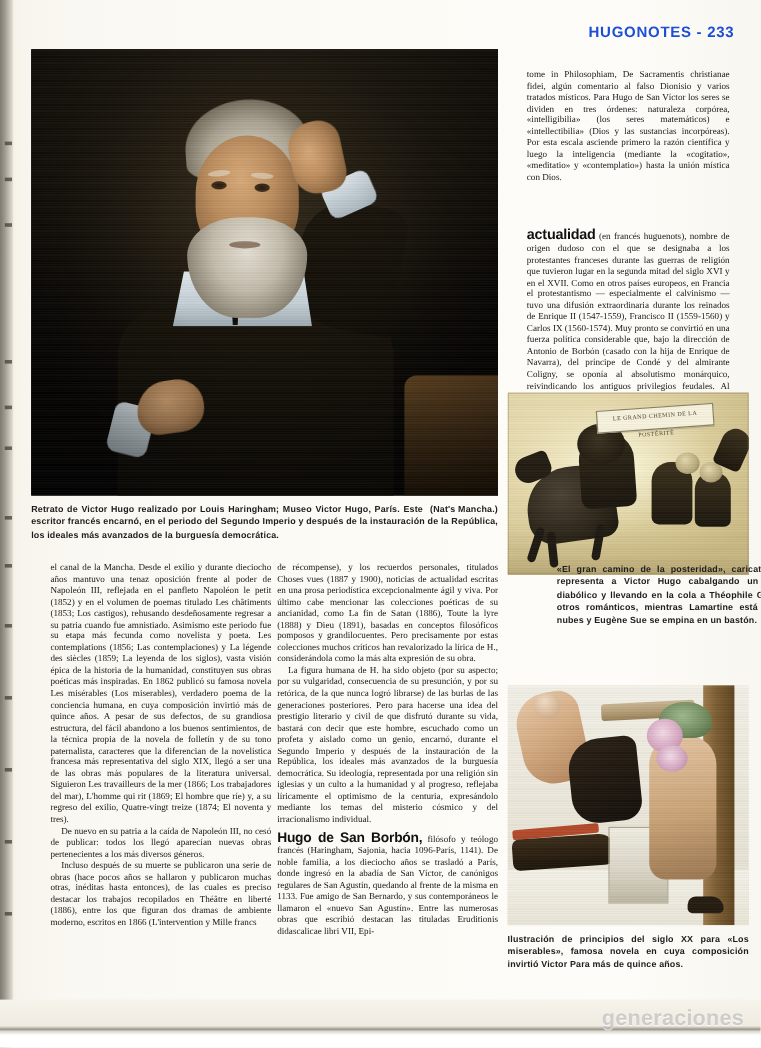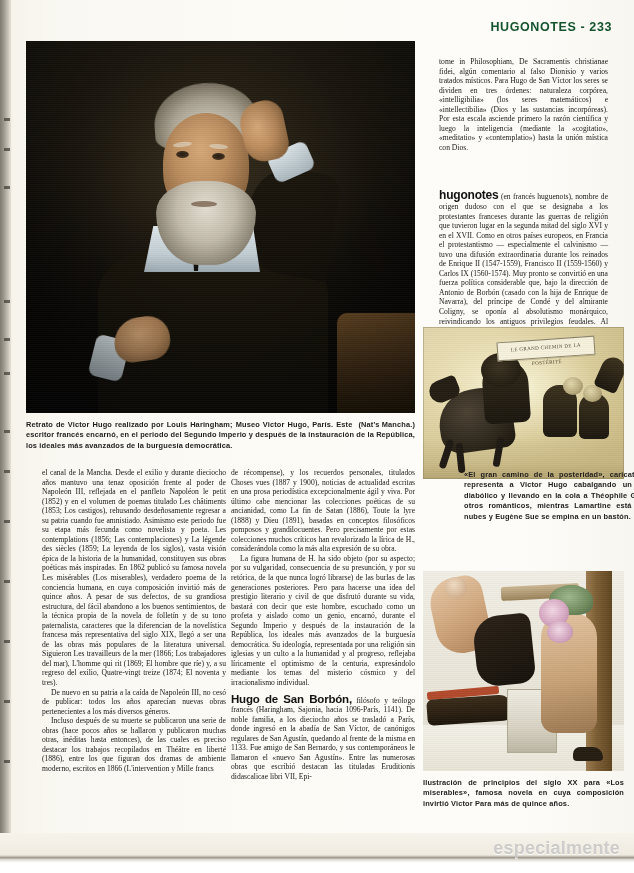--- a/index.html
+++ b/index.html
@@ -58,21 +58,21 @@
 
   
   .running-head {
     position: absolute;
     right: 22px;
     top: 20px;
     font-family: "Liberation Sans", sans-serif;
     font-weight: bold;
     font-size: 12.5px;
     letter-spacing: .6px;
-    color: #14532d;
+    color: #1d4ed8;
     margin-left: 13px;
   }
 
   
   .portrait-figure {
     position: absolute;
     left: 26px;
     top: 41px;
     width: 389px;
     height: 372px;
@@ -577,21 +577,21 @@
 
   <div class="caption caption-portrait">
     <span class="credit">(Nat's Mancha.)</span>
     <span>Retrato de Victor Hugo realizado por Louis Haringham; Museo Victor Hugo, París. Este escritor francés encarnó, en el periodo del Segundo Imperio y después de la instauración de la República, los ideales más avanzados de la burguesía democrática.</span>
   </div>
 
   <div class="rightcol">
     <p>tome in Philosophiam, De Sacramentis christianae fidei, algún comentario al falso Dionisio y varios tratados místicos. Para Hugo de San Víctor los seres se dividen en tres órdenes: naturaleza corpórea, «intelligibilia» (los seres matemáticos) e «intellectibilia» (Dios y las sustancias incorpóreas). Por esta escala asciende primero la razón científica y luego la inteligencia (mediante la «cogitatio», «meditatio» y «contemplatio») hasta la unión mística con Dios.</p>
     <div class="gap"></div>
     <p>
-      <span class="entry-head">hugonotes</span>
+      <span class="entry-head">actualidad</span>
       <span>(en francés huguenots), nombre de origen dudoso con el que se designaba a los protestantes franceses durante las guerras de religión que tuvieron lugar en la segunda mitad del siglo XVI y en el XVII. Como en otros países europeos, en Francia el protestantismo — especialmente el calvinismo — tuvo una difusión extraordinaria durante los reinados de Enrique II (1547-1559), Francisco II (1559-1560) y Carlos IX (1560-1574). Muy pronto se convirtió en una fuerza política considerable que, bajo la dirección de Antonio de Borbón (casado con la hija de Enrique de Navarra), del príncipe de Condé y del almirante Coligny, se oponía al absolutismo monárquico, reivindicando los antiguos privilegios feudales. Al frente del partido católico se hallaban los Guisa*, señores de Lorena, apoyados por la reina madre, Catalina de Médicis. La primera</span>
     </p>
   </div>
 
   <div class="caricature">
     <div class="cari-sky"></div>
     <div class="cari-ground"></div>
     <div class="cari-horse"></div>
     <div class="cari-horse-head"></div>
     <div class="cari-leg" style="left:20px; top:112px; transform:rotate(18deg)"></div>
@@ -629,31 +629,31 @@
     <div class="ill-flower2"></div>
     <div class="ill-boot"></div>
     <div class="grain"></div>
   </div>
 
   <div class="caption caption-right-2">Ilustración de principios del siglo XX para «Los miserables», famosa novela en cuya composición invirtió Victor Para más de quince años.</div>
 
   <div class="body-cols">
     <div class="col left">
       <p class="noind">el canal de la Mancha. Desde el exilio y durante dieciocho años mantuvo una tenaz oposición frente al poder de Napoleón III, reflejada en el panfleto Napoléon le petit (1852) y en el volumen de poemas titulado Les châtiments (1853; Los castigos), rehusando desdeñosamente regresar a su patria cuando fue amnistiado. Asimismo este periodo fue su etapa más fecunda como novelista y poeta. Les contemplations (1856; Las contemplaciones) y La légende des siècles (1859; La leyenda de los siglos), vasta visión épica de la historia de la humanidad, constituyen sus obras poéticas más inspiradas. En 1862 publicó su famosa novela Les misérables (Los miserables), verdadero poema de la conciencia humana, en cuya composición invirtió más de quince años. A pesar de sus defectos, de su grandiosa estructura, del fácil abandono a los buenos sentimientos, de la técnica propia de la novela de folletín y de su tono paternalista, caracteres que la diferencian de la novelística francesa más representativa del siglo XIX, llegó a ser una de las obras más populares de la literatura universal. Siguieron Les travailleurs de la mer (1866; Los trabajadores del mar), L'homme qui rit (1869; El hombre que ríe) y, a su regreso del exilio, Quatre-vingt treize (1874; El noventa y tres).</p>
-      <p>De nuevo en su patria a la caída de Napoleón III, no cesó de publicar: todos los años aparecían nuevas obras pertenecientes a los más diversos géneros.</p>
+      <p>De nuevo en su patria a la caída de Napoleón III, no cesó de publicar: todos los llegó aparecían nuevas obras pertenecientes a los más diversos géneros.</p>
       <p>Incluso después de su muerte se publicaron una serie de obras (hace pocos años se hallaron y publicaron muchas otras, inéditas hasta entonces), de las cuales es preciso destacar los trabajos recopilados en Théâtre en liberté (1886), entre los que figuran dos dramas de ambiente moderno, escritos en 1866 (L'intervention y Mille francs</p>
     </div>
     <div class="col mid">
       <p class="noind">de récompense), y los recuerdos personales, titulados Choses vues (1887 y 1900), noticias de actualidad escritas en una prosa periodística excepcionalmente ágil y viva. Por último cabe mencionar las colecciones poéticas de su ancianidad, como La fin de Satan (1886), Toute la lyre (1888) y Dieu (1891), basadas en conceptos filosóficos pomposos y grandilocuentes. Pero precisamente por estas colecciones muchos críticos han revalorizado la lírica de H., considerándola como la más alta expresión de su obra.</p>
       <p>La figura humana de H. ha sido objeto (por su aspecto; por su vulgaridad, consecuencia de su presunción, y por su retórica, de la que nunca logró librarse) de las burlas de las generaciones posteriores. Pero para hacerse una idea del prestigio literario y civil de que disfrutó durante su vida, bastará con decir que este hombre, escuchado como un profeta y aislado como un genio, encarnó, durante el Segundo Imperio y después de la instauración de la República, los ideales más avanzados de la burguesía democrática. Su ideología, representada por una religión sin iglesias y un culto a la humanidad y al progreso, reflejaba líricamente el optimismo de la centuria, expresándolo mediante los temas del misterio cósmico y del irracionalismo individual.</p>
       <div class="gap"></div>
       <p class="noind">
         <span class="entry-head-serif">Hugo de San Borbón,</span>
         <span>filósofo y teólogo francés (Haringham, Sajonia, hacia 1096-París, 1141). De noble familia, a los dieciocho años se trasladó a París, donde ingresó en la abadía de San Víctor, de canónigos regulares de San Agustín, quedando al frente de la misma en 1133. Fue amigo de San Bernardo, y sus contemporáneos le llamaron el «nuevo San Agustín». Entre las numerosas obras que escribió destacan las tituladas Eruditionis didascalicae libri VII, Epi-</span>
       </p>
     </div>
   </div>
 
   <div class="page-bottom-edge"></div>
 
-  <div class="watermark">especialmente</div>
+  <div class="watermark">generaciones</div>
 
 </div>
 
 </body></html>

